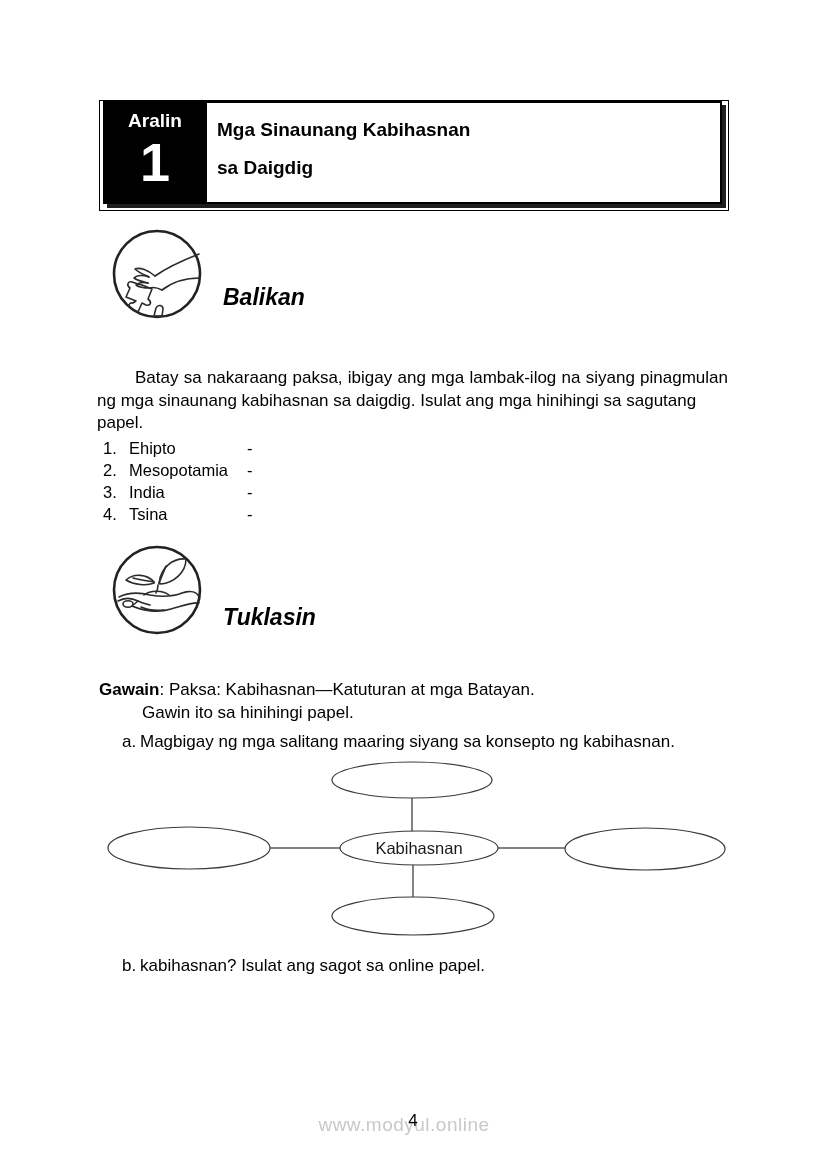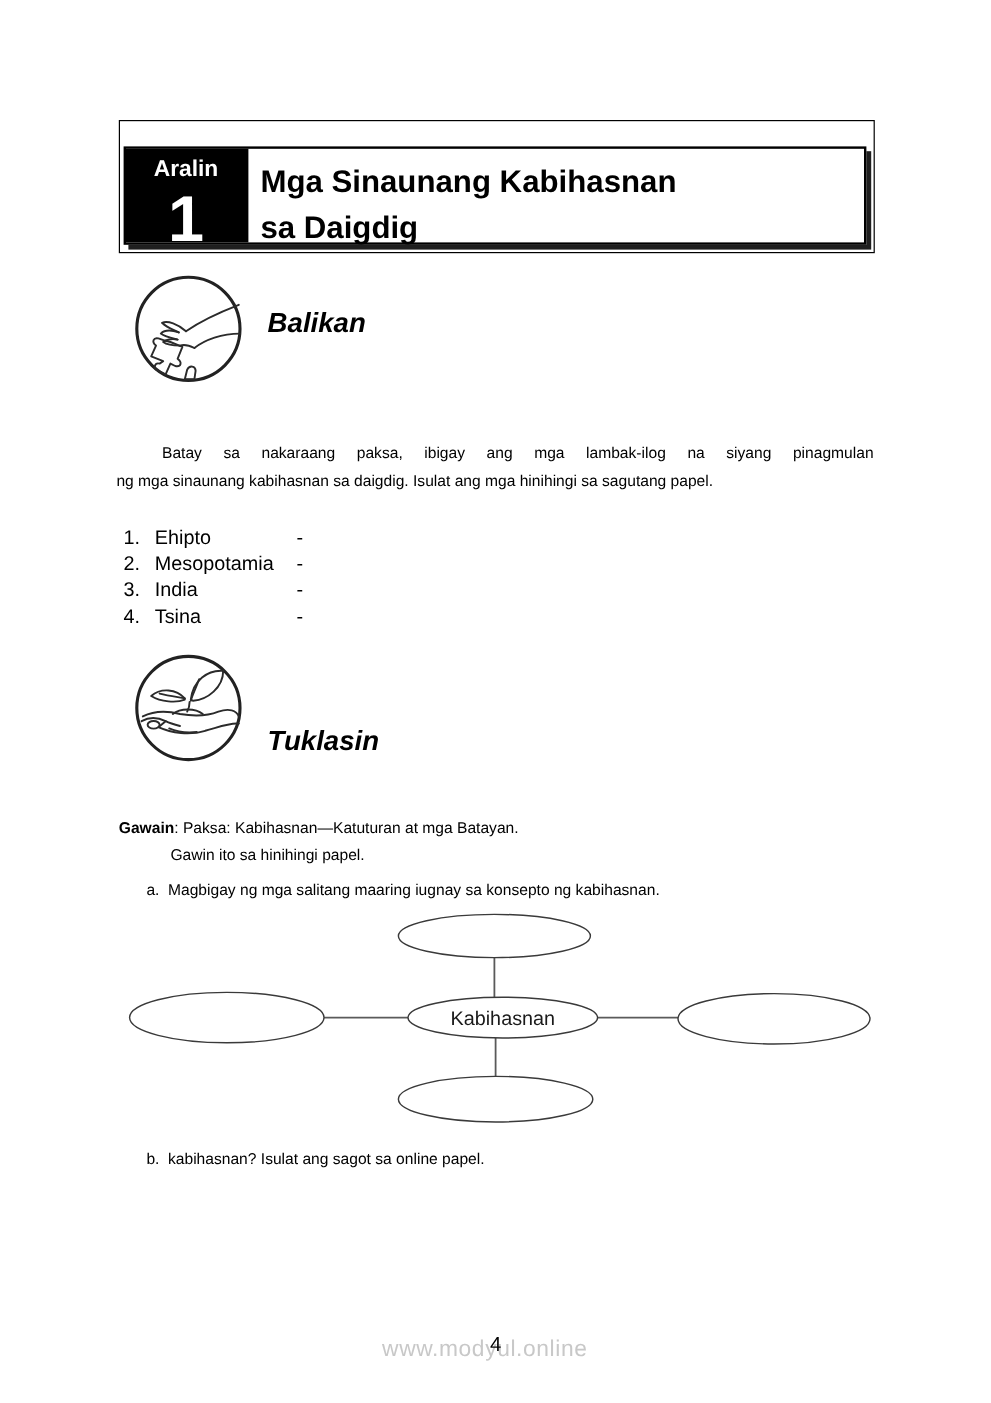--- a/index.html
+++ b/index.html
@@ -13,21 +13,21 @@
     color: #000;
     overflow: hidden;
   }
 
   
   .header-wrap {
     position: absolute;
     left: 99px; top: 100px;
     width: 630px; height: 111px;
     border: 1px solid #000;
-    padding: 21px 6px 6px 3px;
+    padding: 0 6px 6px 3px;
   }
   .header-inner {
     display: flex;
     height: 100%;
     border: 2px solid #000;
     background: #fff;
     box-shadow: 4px 4px 0 #1f1f1f;
   }
   .lesson-badge {
     width: 100px;
@@ -40,36 +40,36 @@
     padding-top: 6px;
     flex-shrink: 0;
   }
   .lesson-label { font-weight: bold; font-size: 19px; line-height: 24px; }
   .lesson-number { font-weight: bold; font-size: 54px; line-height: 58px; }
   .lesson-title {
     flex: 1;
     border-left: 2px solid #000;
     padding: 8px 0 0 10px;
     font-weight: bold;
-    font-size: 26px;
+    font-size: 19px;
     line-height: 38px;
     letter-spacing: 0;
   }
 
   
   .section-icon { position: absolute; width: 92px; height: 92px; }
   .section-heading {
     position: absolute;
     font-weight: bold;
     font-style: italic;
     font-size: 23px;
   }
 
   
-  .bodytext { font-size: 13px; line-height: 22.5px; }
+  .bodytext { font-size: 17px; line-height: 22.5px; }
   .para {
     position: absolute;
     left: 97px; top: 367px;
     width: 631px;
   }
   .para .jline { text-align: justify; text-align-last: justify; text-indent: 38px; }
 
   .river-list { position: absolute; left: 103px; top: 437px; }
   .list-row { display: flex; height: 22px; line-height: 22px; font-size: 16.5px; }
   .list-row .num { width: 26px; }
@@ -136,21 +136,21 @@
     <circle class="circle-frame" cx="46" cy="46" r="43"></circle>
     <path class="line-art" d="M88 26 C70 33, 54 41, 44 48"></path>
     <path class="line-art" d="M89 50 C74 50, 60 55, 51 62"></path>
     <path class="line-art" d="M44 48 C37 42, 29 39, 24 41 C28 45, 34 47, 38 49"></path>
     <path class="line-art" d="M38 49 C32 47, 26 47, 23 50 C27 53, 33 54, 37 55"></path>
     <path class="line-art" d="M37 55 C32 54, 27 55, 25 57 C29 60, 34 60, 39 60"></path>
     <path class="line-art" d="M51 62 C47 60, 42 59, 39 60"></path>
     <path class="line-art" d="M31 57 L41 61 L37 71 C41 74, 40 78, 35 77 L31 75 L27 84 L21 81 C16 79, 18 74, 22 75 L25 73 L15 69 L19 60 C15 57, 17 53, 21 54 L27 56 Z"></path>
     <path class="line-art" d="M45 80 C47 76, 52 77, 52 81 L51 88 L43 88 Z"></path>
   </svg>
-  <div class="section-heading" style="left:223px; top:256px;">Balikan</div>
+  <div class="section-heading" style="left:223px; top:284px;">Balikan</div>
 
   <div class="para bodytext">
     <div class="jline">Batay sa nakaraang paksa, ibigay ang mga lambak-ilog na siyang pinagmulan</div>
     <div>ng mga sinaunang kabihasnan sa daigdig. Isulat ang mga hinihingi sa sagutang papel.</div>
   </div>
 
   <div class="river-list">
     <div class="list-row">
       <span class="num">1.</span>
       <span class="lbl">Ehipto</span>
@@ -189,21 +189,21 @@
   </svg>
   <div class="section-heading" style="left:223px; top:604px;">Tuklasin</div>
 
   <div class="gawain-block bodytext">
     <div><span class="bold">Gawain</span><span>: Paksa: Kabihasnan—Katuturan at mga Batayan.</span></div>
     <div class="gawain-line2">Gawin ito sa hinihingi papel.</div>
   </div>
 
   <div class="item-row item-a bodytext">
     <span class="item-letter">a.</span>
-    <span>Magbigay ng mga salitang maaring iugnay sa konsepto ng kabihasnan.</span>
+    <span>Magbigay ng mga salitang maaring siyang sa konsepto ng kabihasnan.</span>
   </div>
 
   <svg class="concept-map" width="640" height="192" viewBox="0 0 640 192">
     <line class="map-line" x1="315" y1="45" x2="315" y2="79"></line>
     <line class="map-line" x1="316" y1="112" x2="316" y2="145"></line>
     <line class="map-line" x1="173" y1="95" x2="244" y2="95"></line>
     <line class="map-line" x1="401" y1="95" x2="469" y2="95"></line>
     <ellipse class="map-ellipse" cx="315" cy="27" rx="80" ry="18"></ellipse>
     <ellipse class="map-ellipse" cx="92" cy="95" rx="81" ry="21"></ellipse>
     <ellipse class="map-ellipse" cx="548" cy="96" rx="80" ry="21"></ellipse>

